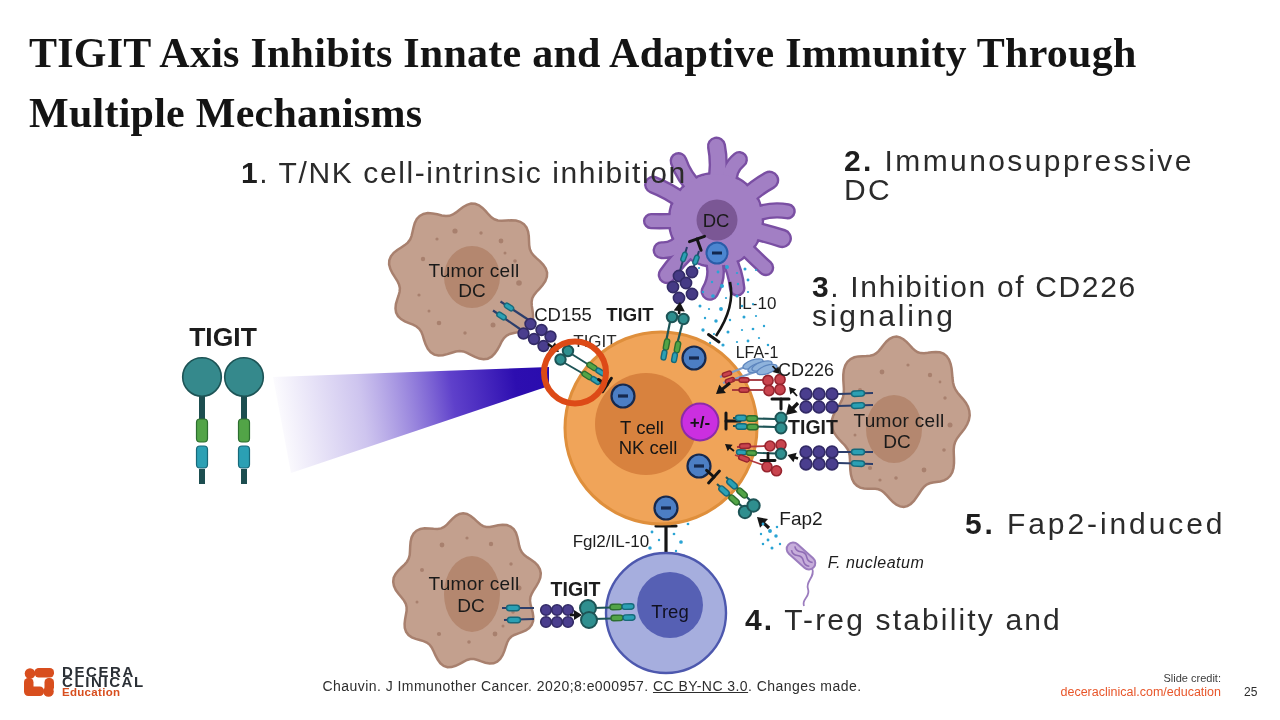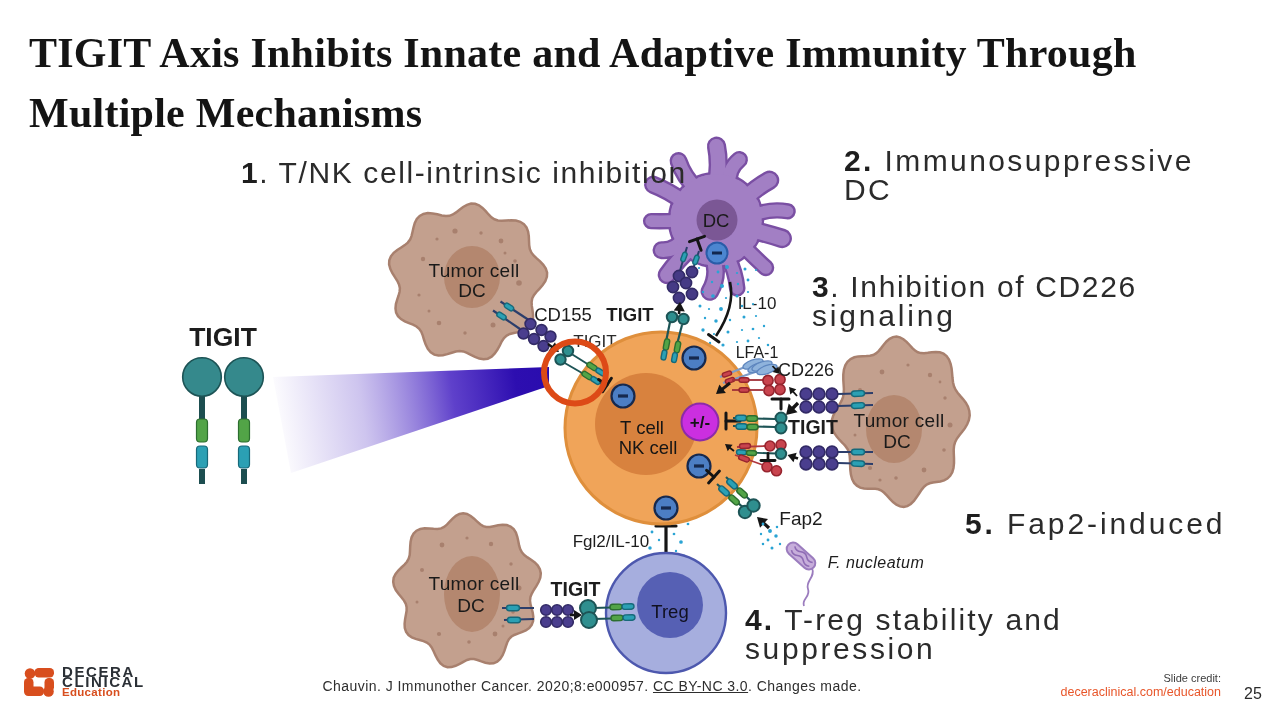--- a/index.html
+++ b/index.html
@@ -9,21 +9,21 @@
   font-family:"Liberation Serif", serif; font-weight:bold; font-size:42px;
   line-height:60px; color:#141414; letter-spacing:0.25px; }
 .lab { position:absolute; font-size:30px; color:#2b2b2b; line-height:29px; }
 .lab b { color:#1e1e1e; }
 .cite { position:absolute; left:0; top:678px; width:1184px; text-align:center;
   font-size:14px; color:#2e2e2e; letter-spacing:0.45px; }
 .credit1 { position:absolute; top:672px; left:1040px; width:181px; text-align:right;
   font-size:11px; color:#3c3c3c; }
 .credit2 { position:absolute; top:685px; left:1040px; width:181px; text-align:right;
   font-size:12.5px; color:#e8562a; }
-.pagenum { position:absolute; top:685px; left:1244px; width:26px; font-size:16px; color:#2b2b2b; }
+.pagenum { position:absolute; top:685px; left:1244px; width:26px; font-size:12px; color:#2b2b2b; }
 .logotext { position:absolute; left:62px; top:667px; font-size:15px; font-weight:bold;
   letter-spacing:1.6px; color:#2b3036; line-height:9.8px; }
 .logoedu { position:absolute; left:62px; top:686px; font-size:11.5px; font-weight:bold;
   color:#d84e1e; letter-spacing:0.3px; }
 </style>
 </head>
 <body>
 <div class="title">TIGIT Axis Inhibits Innate and Adaptive Immunity Through<br>Multiple Mechanisms</div>
 <svg width="1280" height="720" viewBox="0 0 1280 720" xmlns="http://www.w3.org/2000/svg" style="position:absolute;left:0;top:0">
     <defs>
@@ -377,21 +377,21 @@
       <path d="M790,558 q4,3 8,0 q4,-3 8,0 q4,3 8,0" fill="none" stroke="#8e6bb4" stroke-width="1.6"></path>
     </g>
     <path d="M812,568 C816,577 805,581 808,589 C811,597 801,599 804,606" fill="none" stroke="#9b7cbe" stroke-width="1.8"></path>
     <text x="876" y="568" font-size="16" letter-spacing="0.5" font-style="italic" fill="#1d1d1d" text-anchor="middle">F. nucleatum</text>
     <circle cx="575" cy="372.5" r="31" fill="none" stroke="#dd4a17" stroke-width="6"></circle>
   </svg>
 <div class="lab" style="left:241px;top:158px;letter-spacing:1.6px"><b>1</b>. T/NK cell-intrinsic inhibition</div>
 <div class="lab" style="left:844px;top:146px;letter-spacing:2.4px"><b>2.</b> Immunosuppressive<br>DC</div>
 <div class="lab" style="left:812px;top:272px;letter-spacing:1.65px"><b>3</b>. Inhibition of CD226<br><span style="letter-spacing:2.8px">signaling</span></div>
 <div class="lab" style="left:965px;top:509px;letter-spacing:2.9px"><b>5.</b> Fap2-induced<br></div>
-<div class="lab" style="left:745px;top:605px;letter-spacing:2.15px"><b>4.</b> T-reg stability and<br><span style="letter-spacing:2.6px">suppression</span></div>
+<div class="lab" style="left:745px;top:605px;letter-spacing:2.15px"><b>4.</b> T-reg stability and<br></div>
 <div class="cite">Chauvin. J Immunother Cancer. 2020;8:e000957. <span style="text-decoration:underline">CC BY-NC 3.0</span>. Changes made.</div>
 <div class="credit1">Slide credit:</div>
 <div class="credit2">deceraclinical.com/education</div>
 <div class="pagenum">25</div>
 <svg width="36" height="34" viewBox="0 0 36 34" style="position:absolute;left:22px;top:665px" xmlns="http://www.w3.org/2000/svg">
 <g fill="#d84e1e">
 <circle cx="8" cy="8.5" r="5.3"></circle>
 <rect x="12.5" y="3" width="19.5" height="9.5" rx="4.2"></rect>
 <rect x="2" y="13" width="9.5" height="18" rx="4.2"></rect>
 <rect x="22.5" y="13" width="9.5" height="13.5" rx="4.2"></rect>

